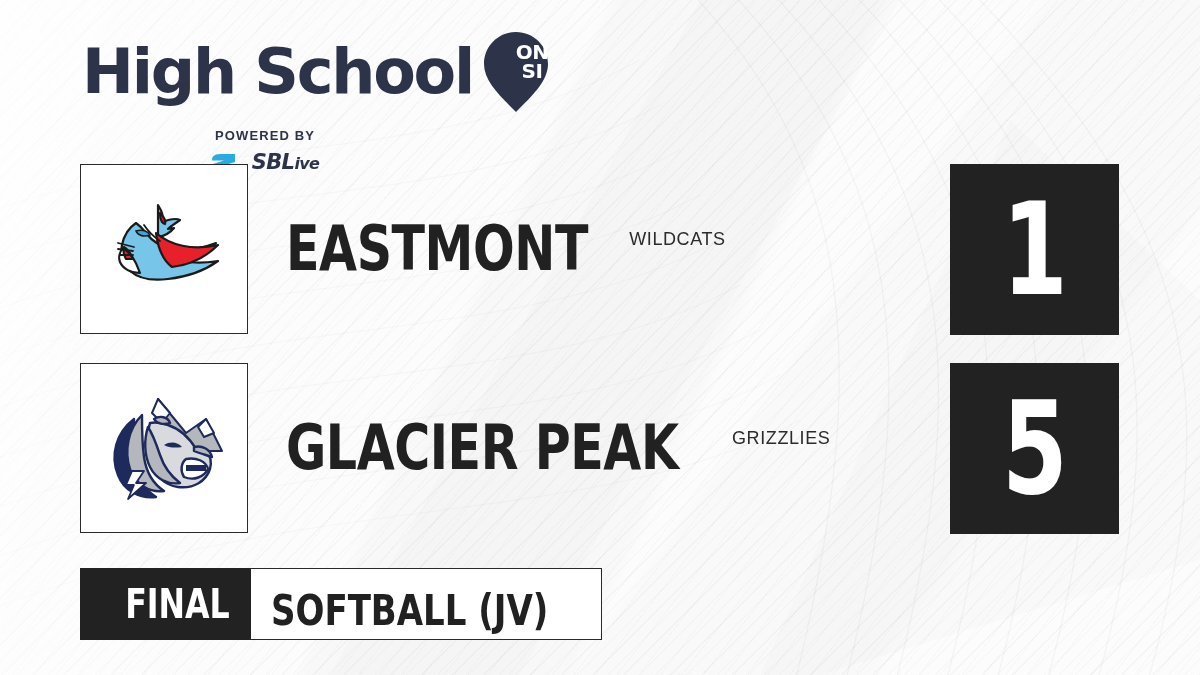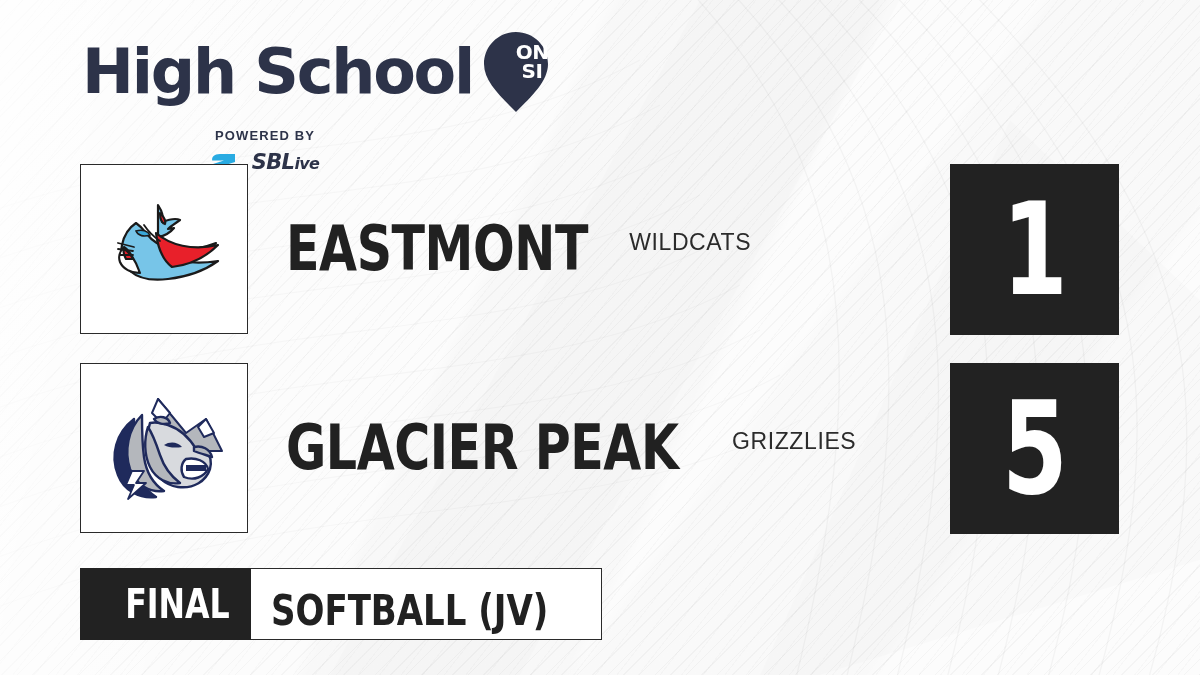--- a/index.html
+++ b/index.html
@@ -187,21 +187,21 @@
     letter-spacing: -0.5px;
     color: #212121;
     transform: scaleX(0.88);
     transform-origin: left center;
     white-space: nowrap;
   }
   .team-mascot {
     margin-top: 10px;
     font-family: "Liberation Sans", sans-serif;
     font-weight: 400;
-    font-size: 23px;
+    font-size: 18px;
     letter-spacing: 0.6px;
     color: #2b2b2b;
   }
 
   
   .score-box {
     position: absolute;
     left: 950px;
     width: 169px;
     height: 171px;

